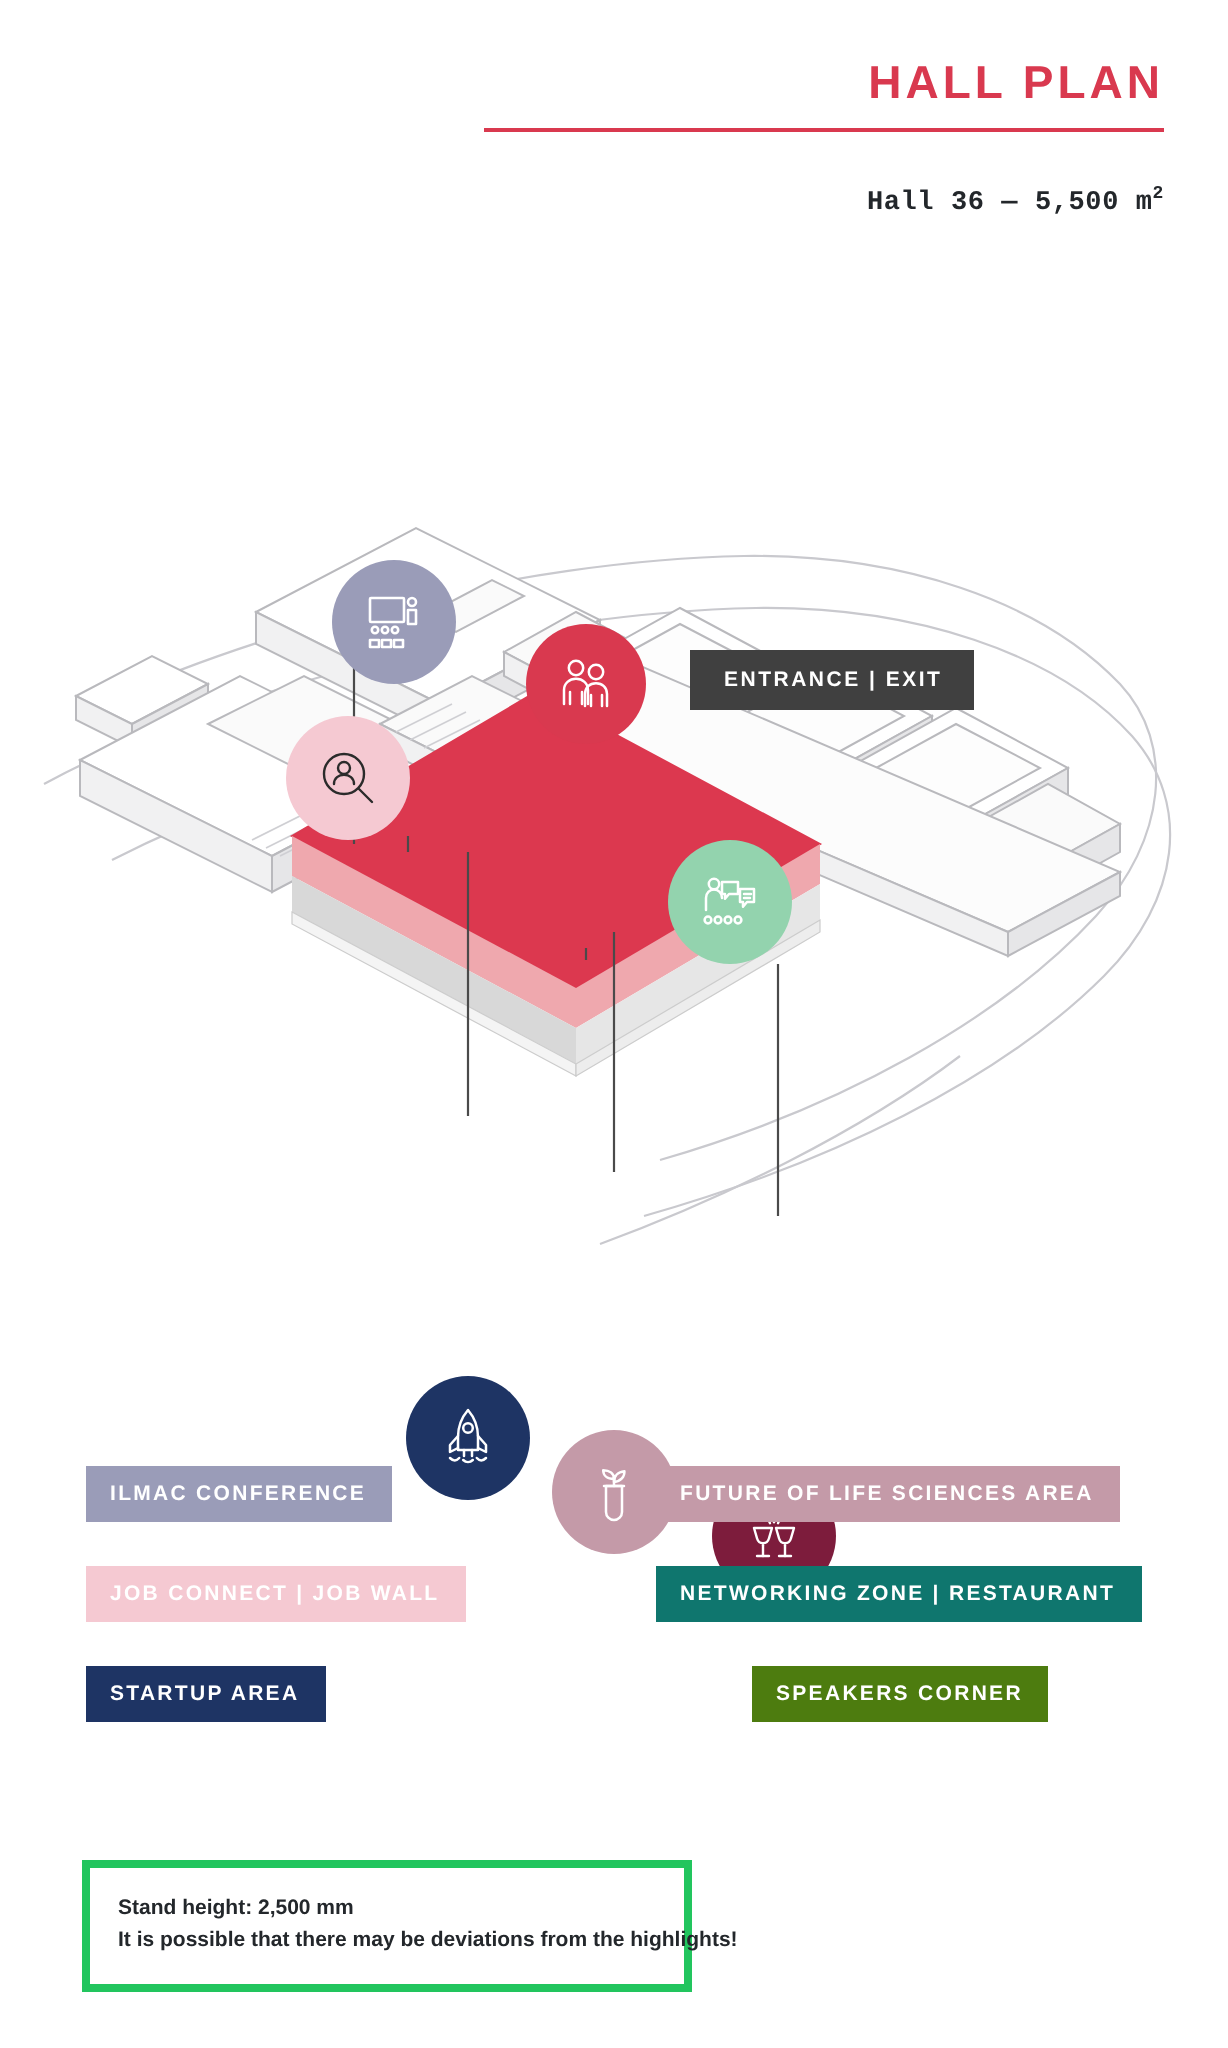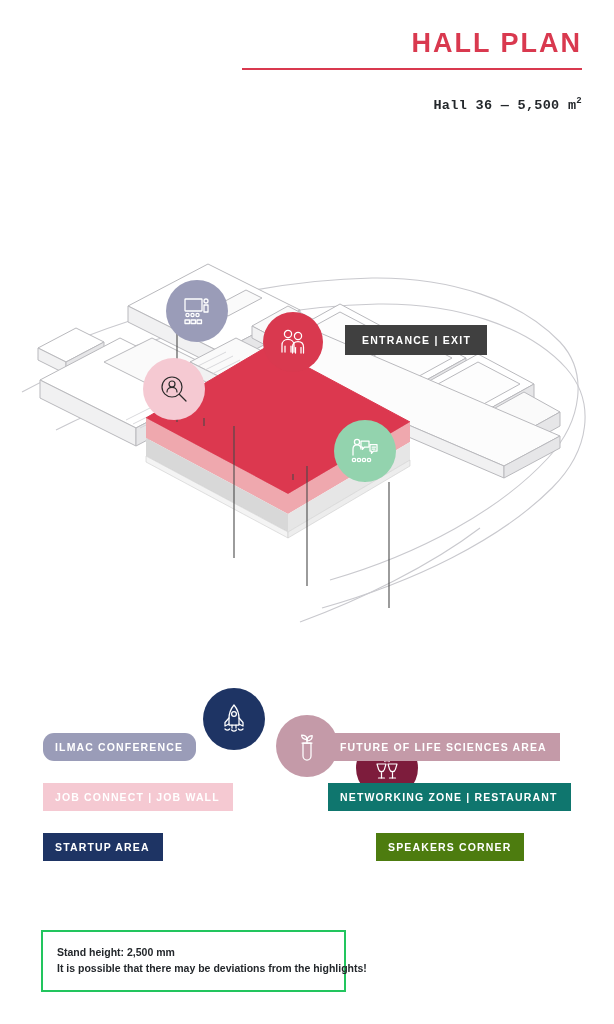--- a/index.html
+++ b/index.html
@@ -18,21 +18,21 @@
 
   
   #header {
     position: absolute;
     top: 30px;
     right: 32px;
     width: 340px;
     text-align: right;
   }
   #page-title {
-    font-size: 27px;
+    font-size: 23px;
     font-weight: bold;
     letter-spacing: 2.0px;
     color: #d9394f;
     line-height: 1;
     margin: 0;
     white-space: nowrap;
   }
   #title-rule {
     margin-top: 11px;
     height: 2px;
@@ -117,21 +117,21 @@
     color: #ffffff;
     white-space: nowrap;
   }
 
   
   #footnote {
     position: absolute;
     left: 41px;
     top: 930px;
     width: 305px;
-    border: 2px solid #22c55e;
+    border: 4px solid #22c55e;
     background: #ffffff;
     padding: 12px 14px 13px 14px;
     box-sizing: border-box;
   }
   .footnote-line {
     font-size: 10.5px;
     font-weight: bold;
     color: #23272b;
     line-height: 1.55;
     white-space: nowrap;
@@ -345,21 +345,21 @@
     </svg>
   </div>
 
   <div id="entrance-chip">ENTRANCE | EXIT</div>
 </div>
 
 <div id="legend">
 
   <div class="legend-row">
     <div class="legend-col">
-      <span class="legend-chip" style="background:#9a9cb8;border-radius:11px;">ILMAC CONFERENCE</span>
+      <span class="legend-chip" style="background:#9a9cb8;">ILMAC CONFERENCE</span>
     </div>
     <div class="legend-col right">
       <span class="legend-chip" style="background:#c49aa8;">FUTURE OF LIFE SCIENCES AREA</span>
     </div>
   </div>
 
   <div class="legend-row">
     <div class="legend-col">
       <span class="legend-chip" style="background:#f5c9d2;">JOB CONNECT | JOB WALL</span>
     </div>

